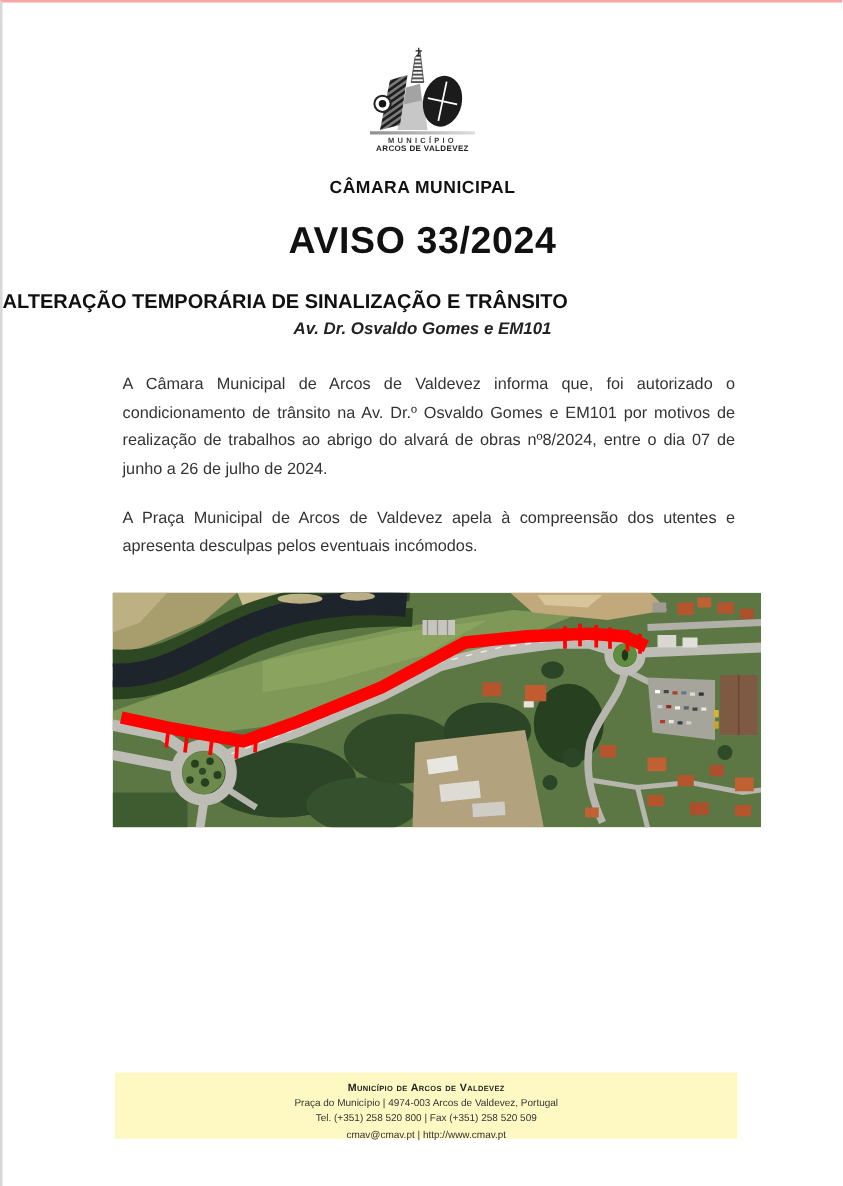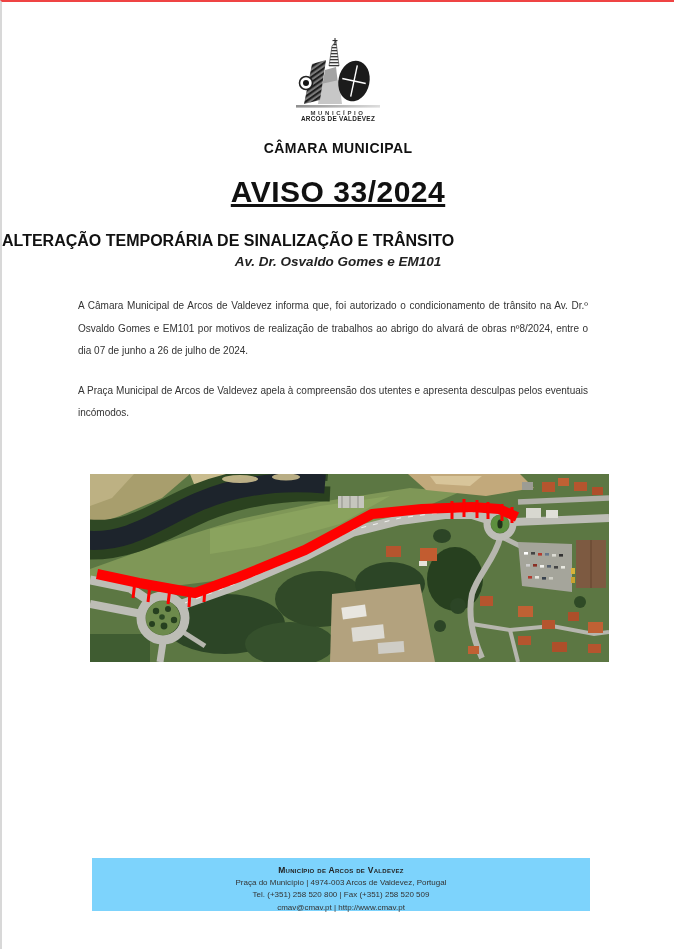--- a/index.html
+++ b/index.html
@@ -1,61 +1,61 @@
 <!DOCTYPE html>
 <html><head>
 <meta charset="utf-8">
 <style>
   html,body{margin:0;padding:0;background:#ffffff;}
   .page{
     position:relative;
     width:674px;height:949px;
     background:#fff;
-    border-top:2px solid #ef4444;
+    border-top:2px solid #fca5a5;
     border-left:2px solid #d8d8d8;
     box-sizing:border-box;
     font-family:"Liberation Sans", sans-serif;
     color:#1c1c1c;
     overflow:hidden;
   }
   .logo-wrap{width:100%;text-align:center;margin-top:36px;}
   .org-title{
     margin-top:14px;
     text-align:center;
     font-size:14px;font-weight:bold;letter-spacing:.4px;color:#111;
   }
   .notice-title{
     margin-top:19px;
     text-align:center;
-    font-size:30px;font-weight:bold;letter-spacing:.5px;color:#111;text-decoration:underline;
+    font-size:30px;font-weight:bold;letter-spacing:.5px;color:#111;
   }
   .notice-subtitle{
     margin-top:23px;
     text-align:left;
     font-size:16px;font-weight:bold;color:#111;
   }
   .notice-location{
     margin-top:4px;
     text-align:center;
     font-size:13.5px;font-weight:bold;font-style:italic;color:#222;
   }
   .body-text{
-    margin:26px 86px 0 76px;
-    font-size:10px;line-height:22.5px;
+    margin:26px 86px 0 96px;
+    font-size:13px;line-height:22.5px;
     text-align:justify;color:#333;
   }
   .body-text p{margin:0;}
   .body-text p + p{margin-top:17px;}
   .map-box{
     position:absolute;left:88px;top:472px;width:519px;height:188px;
     overflow:hidden;
   }
   .footer{
     position:absolute;left:90px;top:856px;width:498px;height:53px;
-    background:#7dd3fc;
+    background:#fef9c3;
     box-sizing:border-box;
     padding-top:6px;
     text-align:center;
     font-size:8px;line-height:12.5px;color:#333;
   }
   .footer .f-name{
     font-weight:bold;font-size:8.5px;
     font-variant:small-caps;letter-spacing:.3px;color:#222;
   }
 </style>

